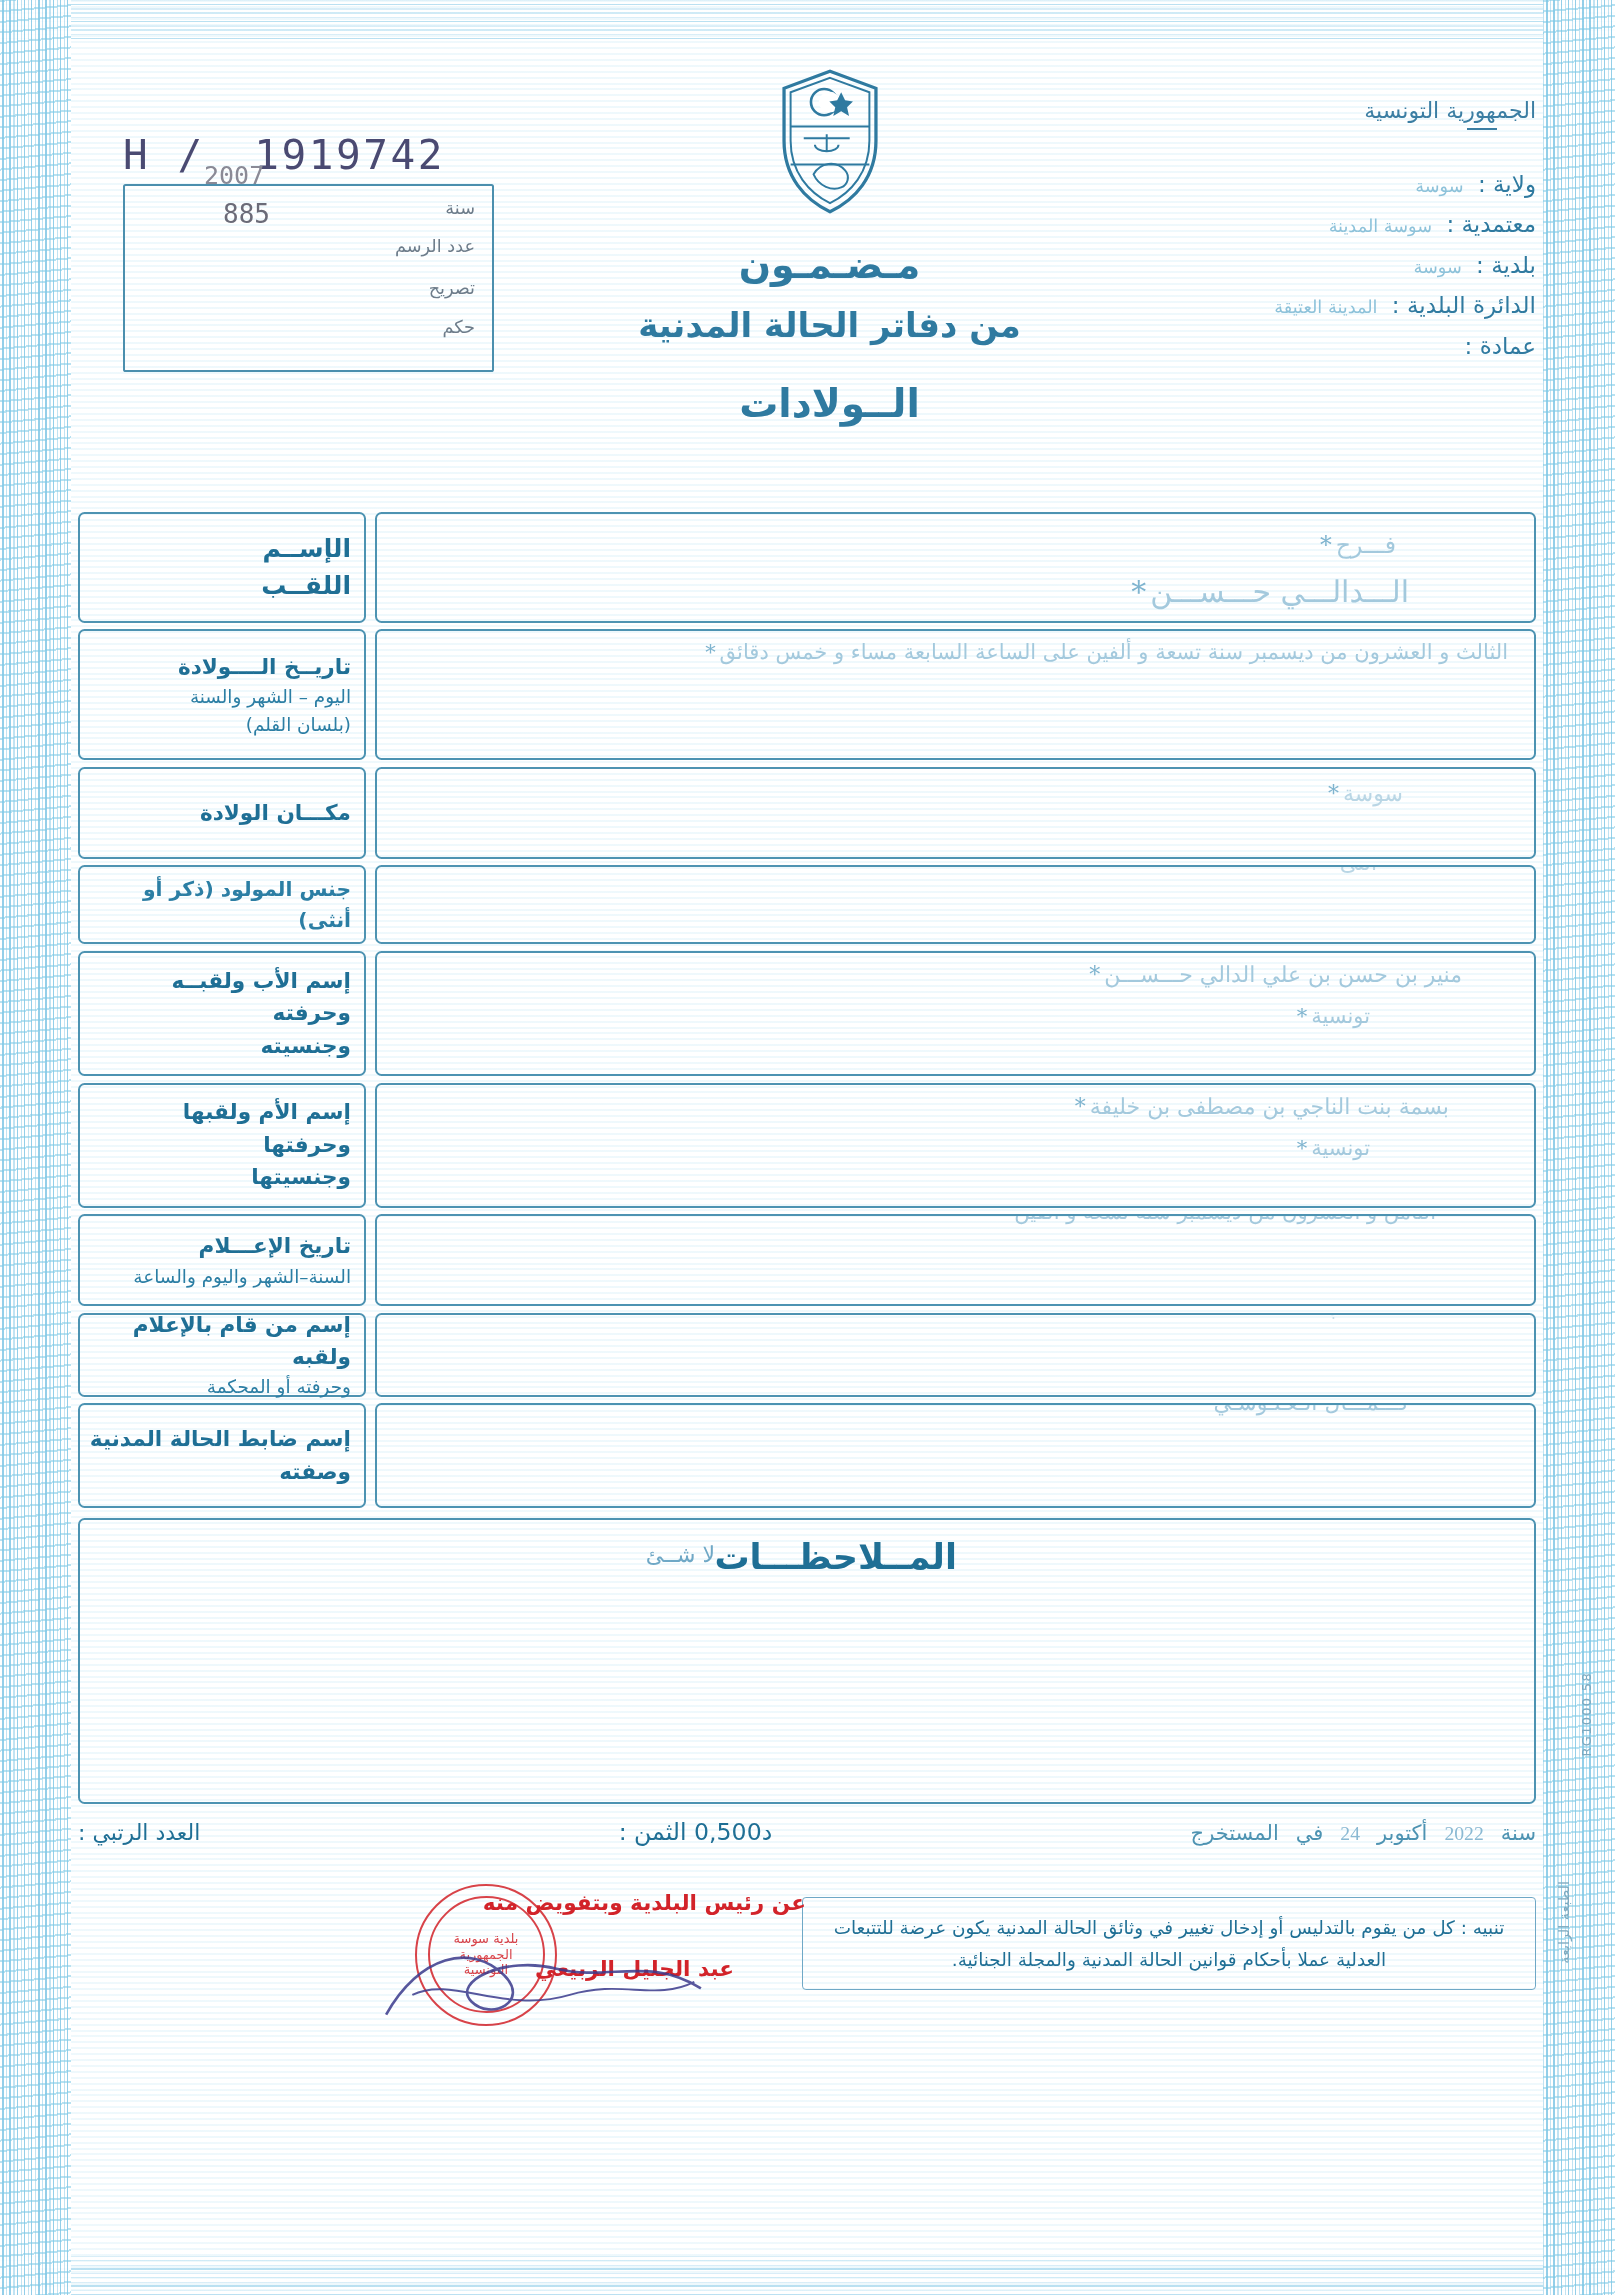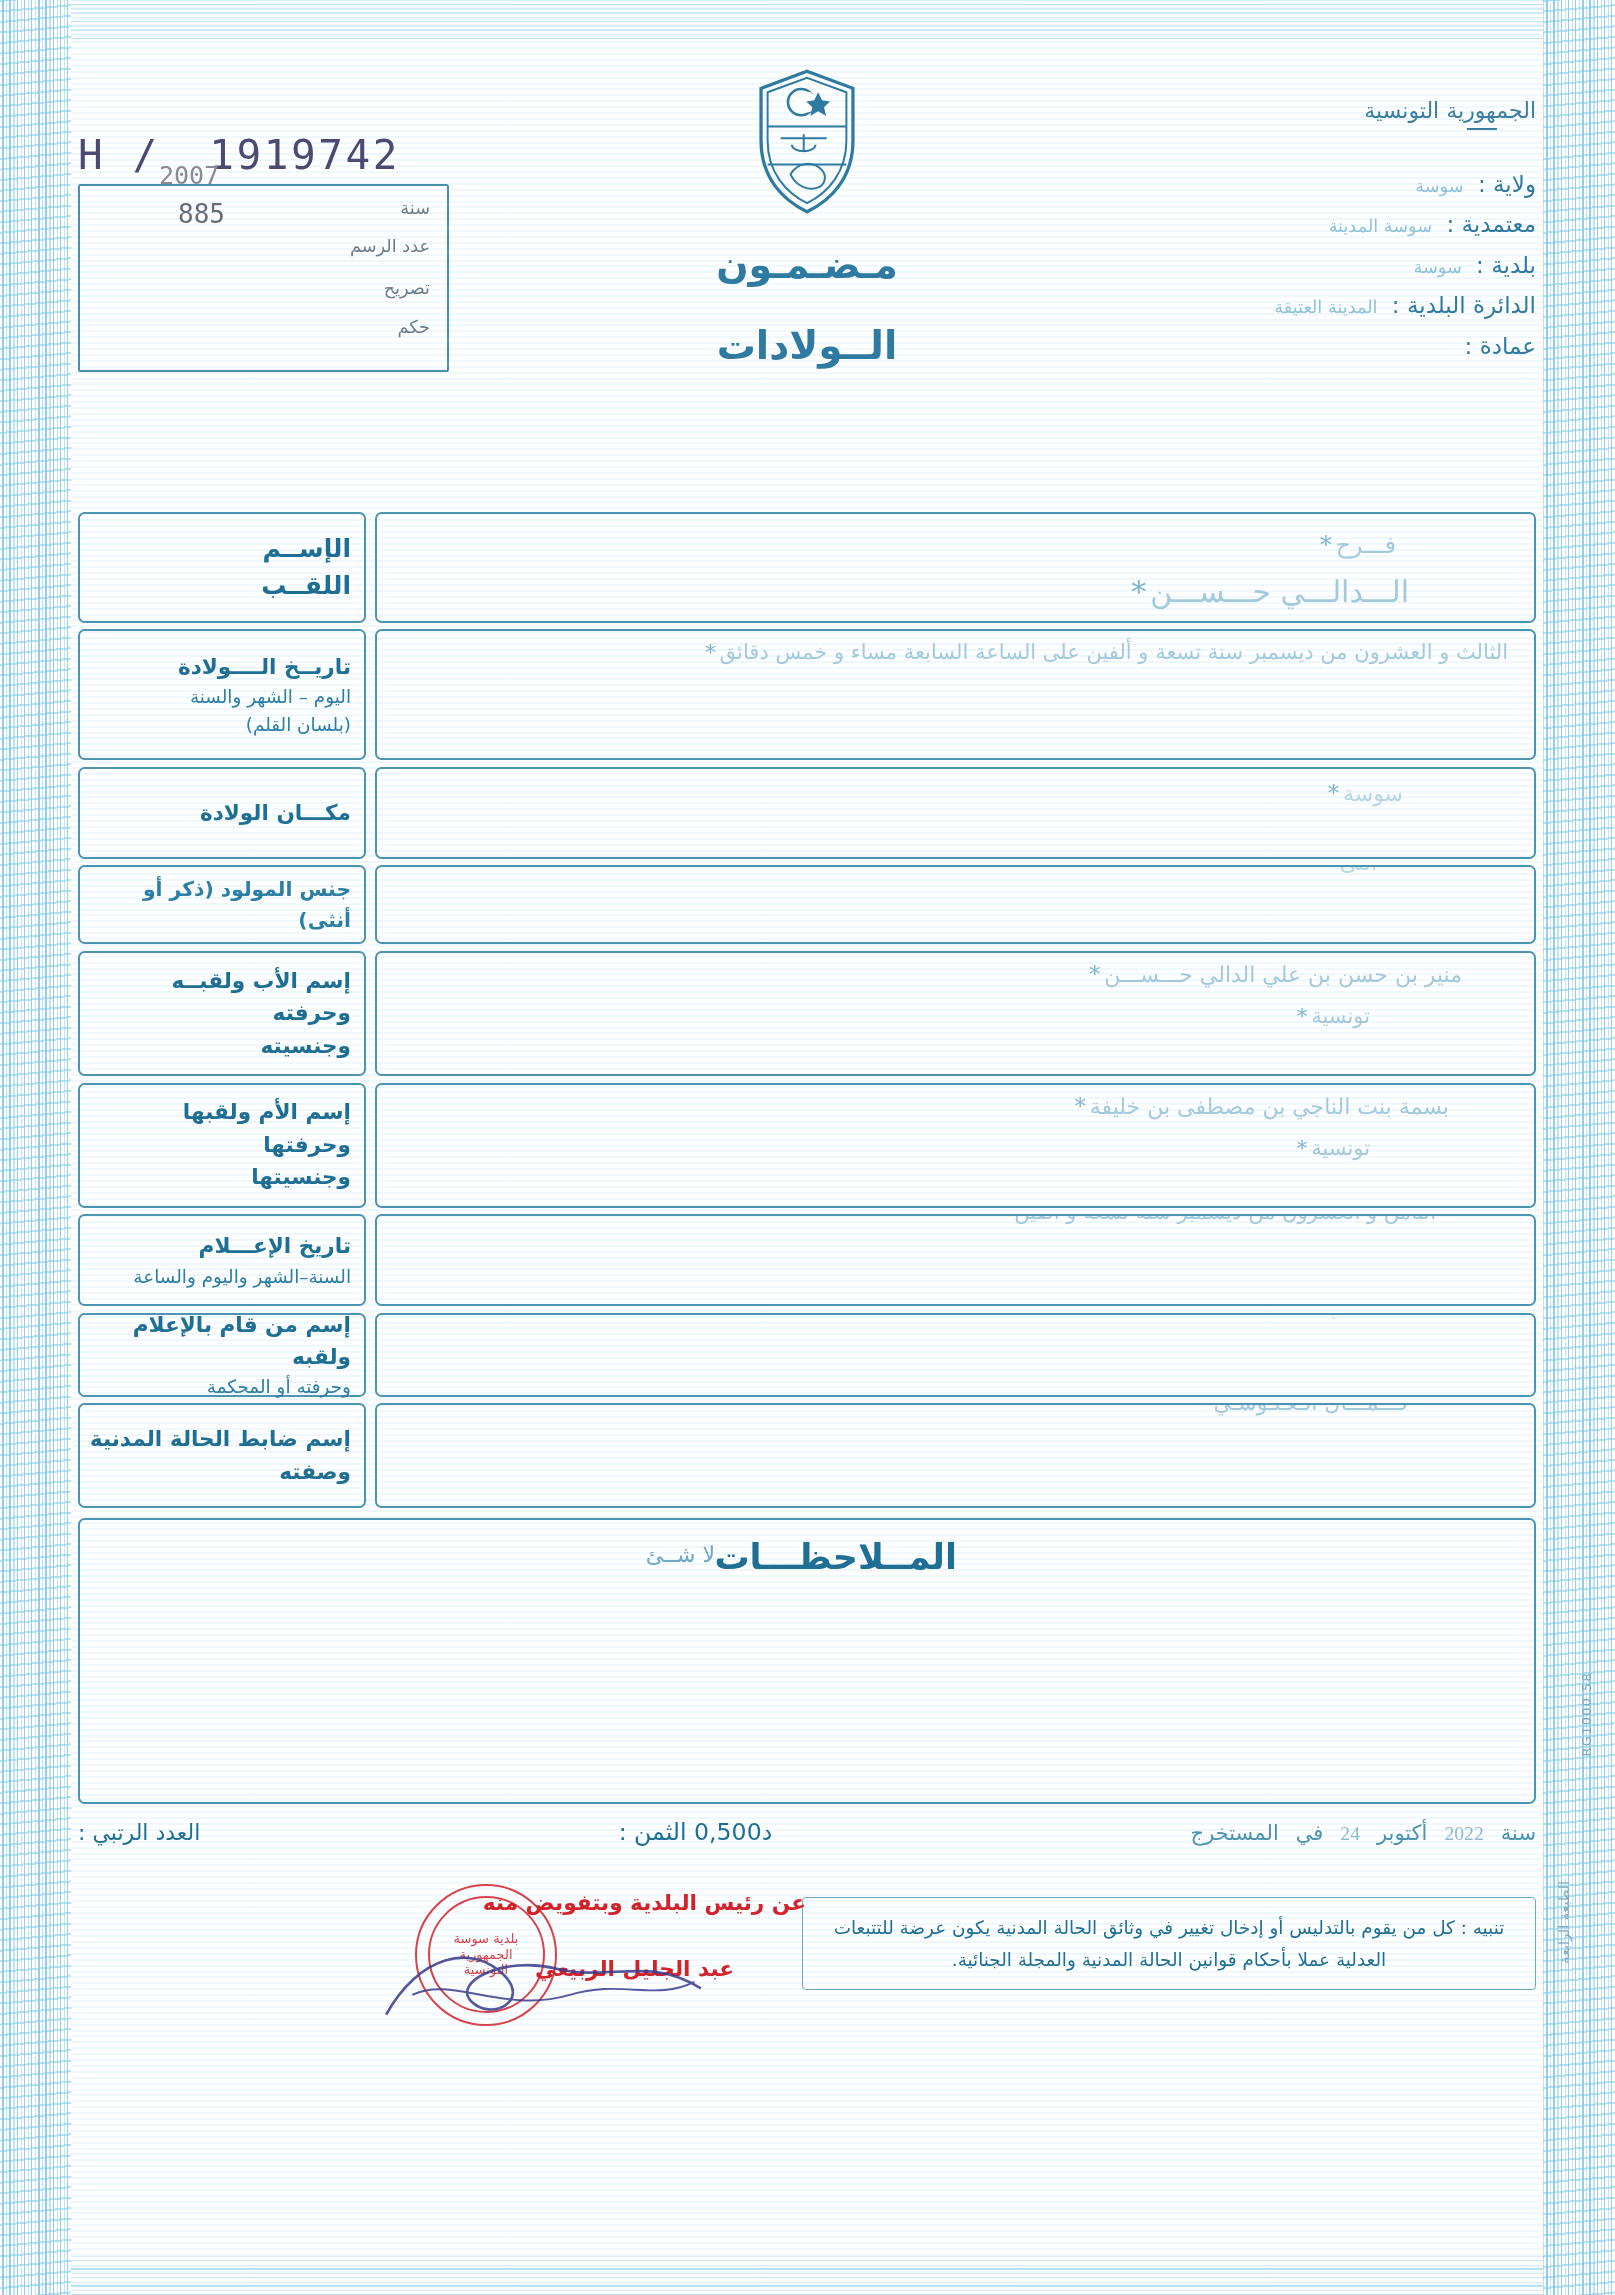--- a/index.html
+++ b/index.html
@@ -81,20 +81,21 @@
     left: 79px;
     right: 79px;
     top: 46px;
     bottom: 26px;
   }
 
   
   .header {
     position: relative;
     height: 459px;
+    margin-left: 45px;
   }
   .republic-block {
     position: absolute;
     top: 52px;
     right: 0;
     text-align: right;
     color: #2b6d92;
   }
   .republic-title {
     font-size: 22px;
@@ -518,20 +519,21 @@
           <div class="stamp-line stamp-l2">عدد الرسم</div>
           <div class="stamp-line stamp-l3">تصريح</div>
           <div class="stamp-line stamp-l4">حكم</div>
           <div class="stamp-year">2007</div>
           <div class="stamp-num">885</div>
         </div>
       </div>
 
       <div class="title-block">
         <div class="t-madmoun">مـضـمـون</div>
+        <div class="t-registers">من دفاتر الحالة المدنية</div>
         <div class="t-births">الــولادات</div>
       </div>
     </div>
 
     <div class="form">
 
       <div class="row r-name">
         <div class="cell-value">
           <span class="hw star" style="top:17px; right:138px; font-size:23.6px;">فـــرح</span>
           <span class="hw star" style="top:60px; right:125px; font-size:30px;">الـــدالـــي حـــســـن</span>

